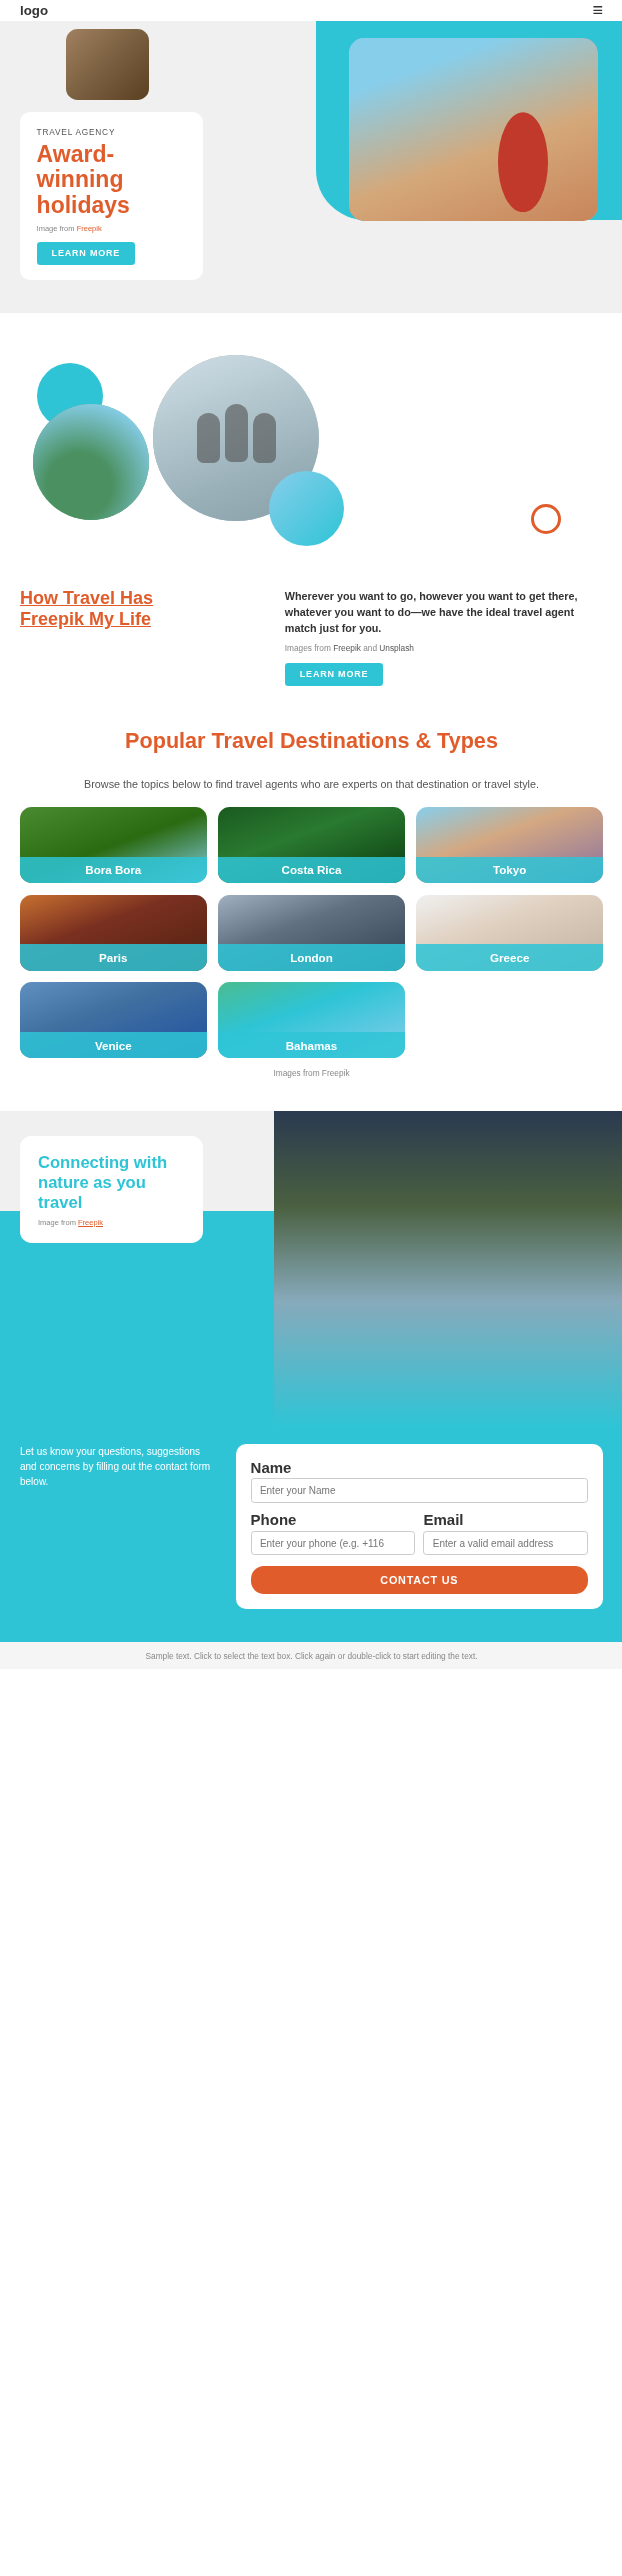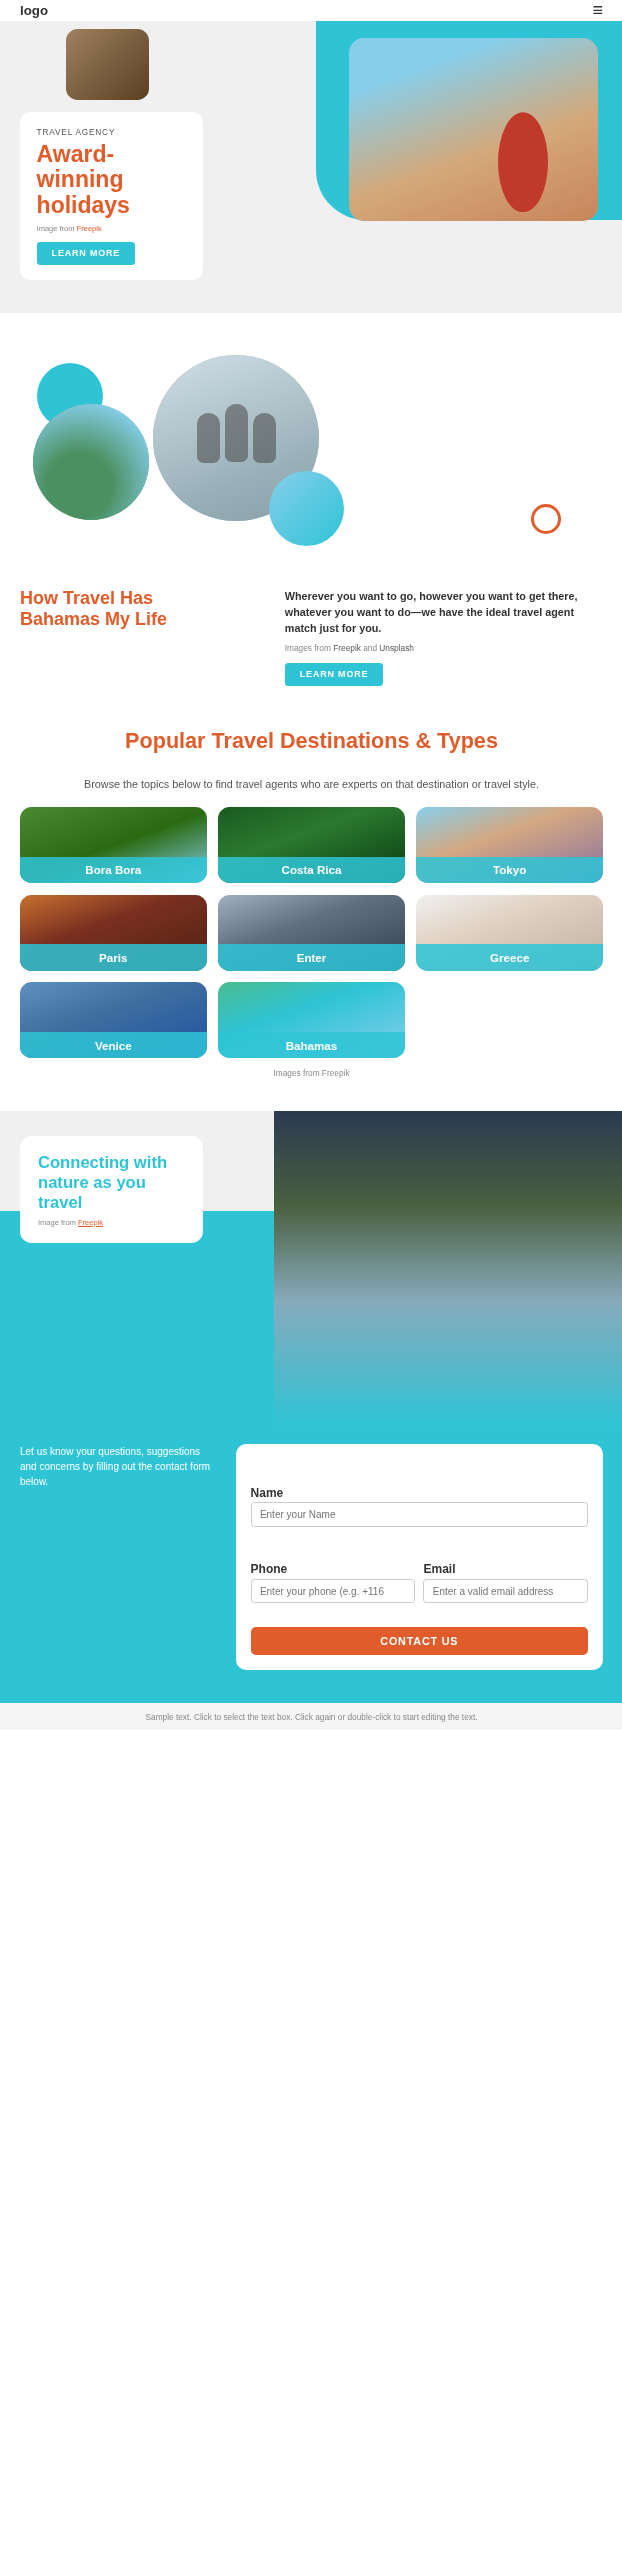--- a/index.html
+++ b/index.html
@@ -105,21 +105,21 @@
     .orange-ring {
       position: absolute; right: 42px; top: 166px;
       width: 30px; height: 30px; border-radius: 50%;
       border: 3.3px solid #e05c2a; background: transparent;
     }
     .travel-content {
       display: flex; gap: 20px; align-items: flex-start;
     }
     .travel-left { flex: 1; }
     .travel-left h2 {
-      font-size: 18px; font-weight: 900; color: #e05c2a; line-height: 1.2;
+      font-size: 18px; font-weight: 900; color: #e05c2a; line-height: 1.2; text-decoration: underline;
     }
     .travel-right { flex: 1.3; }
     .travel-right p {
       font-size: 10.8px; color: #333; font-weight: 600; line-height: 1.5; margin-bottom: 6.6px;
     }
     .travel-credits { font-size: 8.3px; color: #888; margin-bottom: 10px; }
     .travel-credits a { color: #555; text-decoration: none; }
     .btn-learn-more2 {
       display: inline-block; padding: 6.6px 15px; background: #2ec4d6;
       color: #fff; font-size: 9px; font-weight: bold; border-radius: 3.3px;
@@ -205,33 +205,33 @@
       flex: 1; max-width: 199px;
     }
     .contact-left p {
       font-size: 10px; color: #fff; line-height: 1.5;
     }
     .contact-form {
       flex: 1; background: #fff; border-radius: 10px; padding: 15px;
     }
     .form-row { margin-bottom: 8.3px; }
     .form-label {
-      font-size: 12px; color: #333; font-weight: bold; display: block; margin-bottom: 2.5px; margin-top: 27px;
+      font-size: 15px; color: #333; font-weight: bold; display: block; margin-bottom: 2.5px;
     }
     .form-input {
       width: 100%; border: 0.8px solid #ccc; border-radius: 3.3px;
       padding: 5.8px 8.3px; font-size: 10px; color: #333;
       outline: none;
     }
     .form-row-2col { display: flex; gap: 8.3px; }
     .form-row-2col .form-col { flex: 1; }
     .btn-contact {
       width: 100%; padding: 8.3px; background: #e05c2a; color: #fff;
-      border: none; border-radius: 5px; font-size: 10.8px; font-weight: bold;
-      letter-spacing: 0.8px; cursor: pointer; text-transform: uppercase; margin-top: 15px;
+      border: none; border-radius: 13px; font-size: 10.8px; font-weight: bold;
+      letter-spacing: 0.8px; cursor: pointer; text-transform: uppercase; margin-top: 2px;
     }
 
     
     .footer-note {
       background: #f5f5f5; text-align: center; padding: 8.3px;
       font-size: 8.3px; color: #888;
     }
 
     
     .circle-group-inner {
@@ -276,21 +276,21 @@
         <div class="person-silhouette"></div>
       </div>
     </div>
     <div class="circle-small"></div>
     <div class="orange-ring"></div>
   </div>
   <div class="travel-content">
     <div class="travel-left">
       <h2>
         <span>How Travel Has</span><br>
-        <span>Bahamas My Life</span>
+        <span>Freepik My Life</span>
       </h2>
     </div>
     <div class="travel-right">
       <p>Wherever you want to go, however you want to get there, whatever you want to do—we have the ideal travel agent match just for you.</p>
       <div class="travel-credits">
         <span>Images from</span>
         <a href="#">Freepik</a>
         <span>and</span>
         <a href="#">Unsplash</a>
       </div>
@@ -315,21 +315,21 @@
       <div class="dest-card">
       <div class="dest-card-bg bg-tokyo"></div>
       <div class="dest-card-label">Tokyo</div>
     </div>
       <div class="dest-card">
       <div class="dest-card-bg bg-paris"></div>
       <div class="dest-card-label">Paris</div>
     </div>
       <div class="dest-card">
       <div class="dest-card-bg bg-london"></div>
-      <div class="dest-card-label">Enter</div>
+      <div class="dest-card-label">London</div>
     </div>
       <div class="dest-card">
       <div class="dest-card-bg bg-greece"></div>
       <div class="dest-card-label">Greece</div>
     </div>
       <div class="dest-card">
       <div class="dest-card-bg bg-venice"></div>
       <div class="dest-card-label">Venice</div>
     </div>
       <div class="dest-card">

